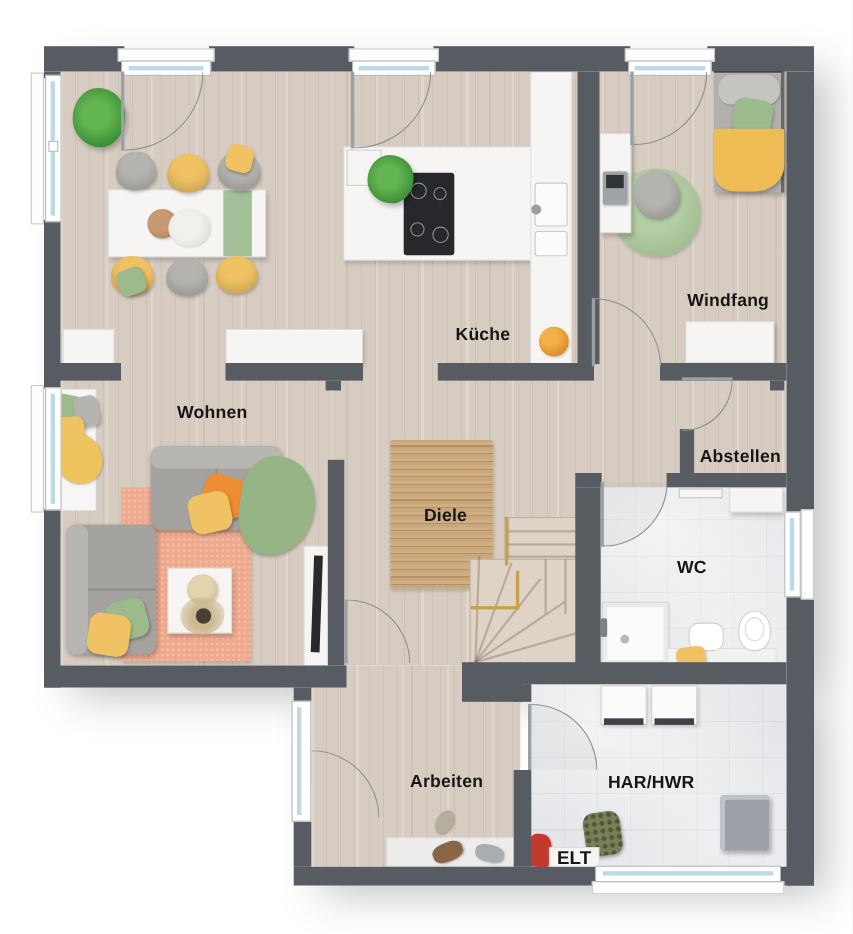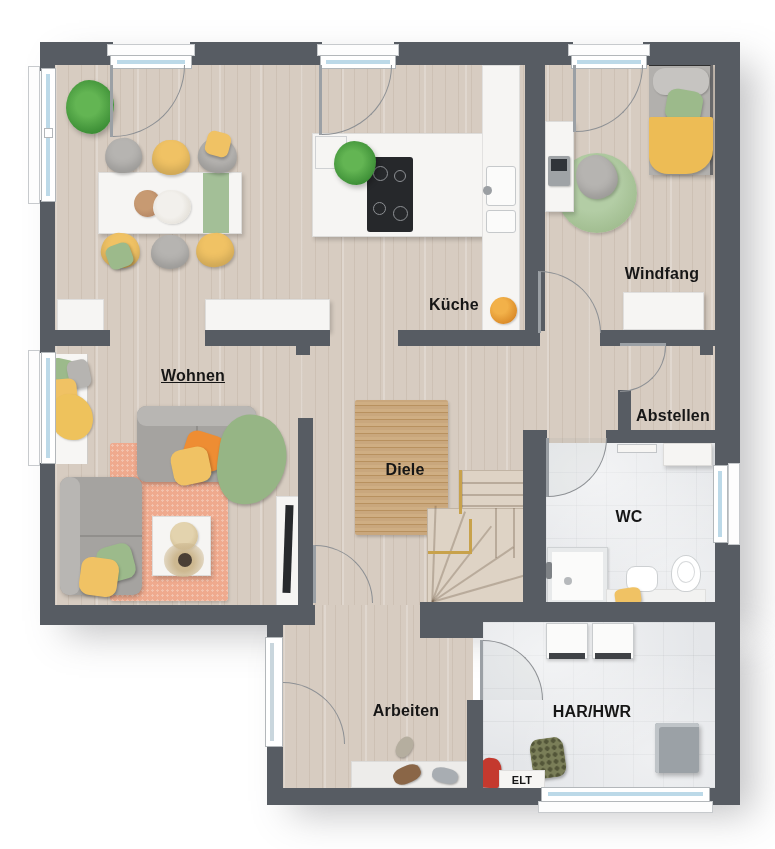--- a/index.html
+++ b/index.html
@@ -35,21 +35,21 @@
   .green{background:var(--accent-green,#9cba8b);}
   .orange{background:var(--accent-orange,#ee8d33);}
   .pillow{border-radius:28%;box-shadow:1px 2px 3px rgba(0,0,0,.25);}
   .sofa{background:#a5a3a0;border-radius:9px;box-shadow:1px 2px 4px rgba(0,0,0,.25);}
   .sofaback{background:#b8b6b3;border-radius:9px;}
   .plant{border-radius:48% 52% 46% 54%/52% 46% 54% 48%;
          background:radial-gradient(circle at 45% 45%, #63b553 0 30%, #3f9138 70%, #2f7a2b);
          box-shadow:2px 3px 5px rgba(0,0,0,.25);}
   .label{font-size:16px;font-weight:600;color:#161616;white-space:nowrap;
          transform:translate(-50%,-50%);letter-spacing:.2px;}
-  .label.small{font-size:11px;}
+  .label.small{font-size:17px;}
   .stair{background:#ded3c5;border:1px solid rgba(120,100,80,.28);}
   .tread{background:rgba(100,80,60,.30);}
   .gold{background:var(--handrail-gold,#c8a24b);}
 </style>
 </head>
 <body>
 
 <div id="plan">
 
   <div class="bshadow" style="left:46px;top:48px;width:688px;height:570px;"></div>
@@ -269,22 +269,22 @@
 
   <div class="leaf" style="left:546px;top:438px;width:3px;height:59px;"></div>
   <div class="arc br fill" style="left:548px;top:438px;width:59px;height:59px;"></div>
 
   <div class="leaf" style="left:313px;top:545px;width:3px;height:58px;"></div>
   <div class="arc tr" style="left:315px;top:545px;width:58px;height:58px;"></div>
 
   <div class="leaf" style="left:480px;top:640px;width:3px;height:60px;"></div>
   <div class="arc tr fill" style="left:483px;top:640px;width:60px;height:60px;"></div>
 
-  <div class="label" style="left:193px;top:376px;text-decoration:underline;">Wohnen</div>
-  <div class="label" style="left:454px;top:305px;">Küche</div>
+  <div class="label" style="left:193px;top:376px;">Wohnen</div>
+  <div class="label" style="left:439px;top:305px;">Küche</div>
   <div class="label" style="left:662px;top:274px;">Windfang</div>
   <div class="label" style="left:673px;top:416px;">Abstellen</div>
   <div class="label" style="left:405px;top:470px;">Diele</div>
   <div class="label" style="left:629px;top:517px;">WC</div>
   <div class="label" style="left:406px;top:711px;">Arbeiten</div>
   <div class="label" style="left:592px;top:712px;">HAR/HWR</div>
   <div class="label small" style="left:522px;top:780px;">ELT</div>
 
 </div>
 

